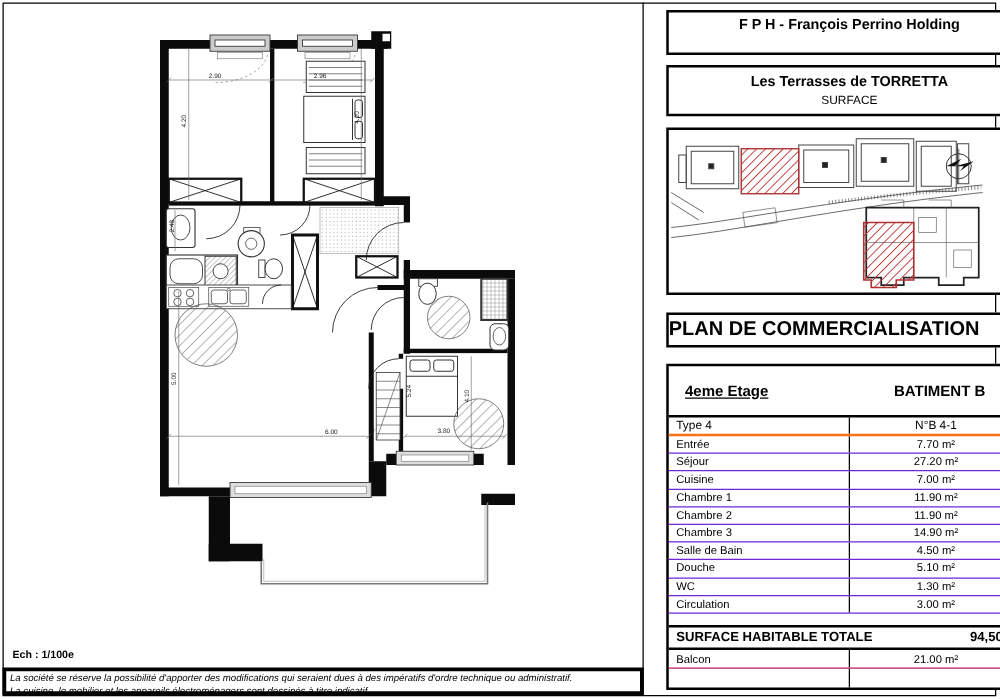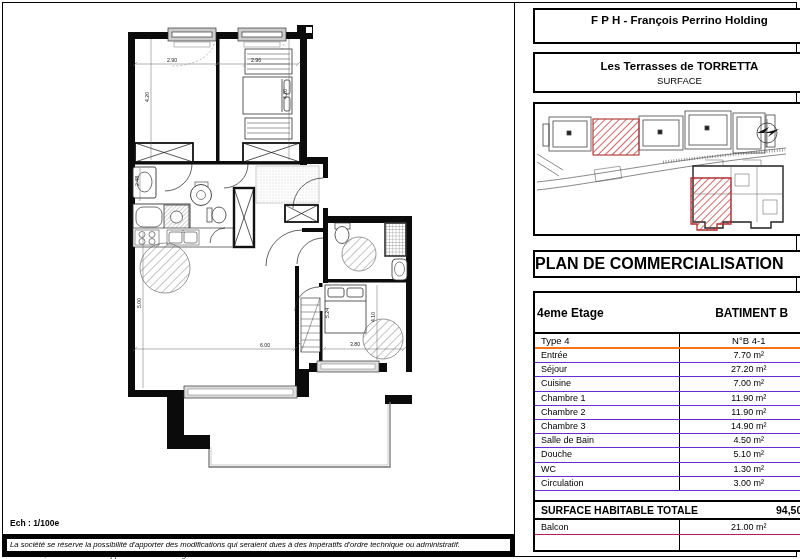--- a/index.html
+++ b/index.html
@@ -4,39 +4,39 @@
 <style>
   html,body{margin:0;padding:0;background:#fff;}
   .page{position:relative;width:800px;height:559px;background:#fff;
         font-family:"Liberation Sans",sans-serif;color:#000;overflow:hidden;}
   .frame{position:absolute;left:2px;top:2px;width:793px;height:553px;border:1px solid #000;}
   .vdivider{position:absolute;left:514px;top:2px;width:1px;height:554px;background:#000;}
 
   
   .plan-svg{position:absolute;left:2px;top:2px;}
   .scale-text{position:absolute;left:10px;top:518px;font-size:8.5px;font-weight:bold;}
-  .disclaimer{position:absolute;left:2px;top:534px;width:513px;height:22px;border:5px solid #000000;
+  .disclaimer{position:absolute;left:2px;top:534px;width:513px;height:22px;border:3px solid #000000;
               box-sizing:border-box;padding:1px 3px;font-style:italic;font-size:7.7px;line-height:9.5px;}
   .disclaimer .dl{white-space:nowrap;overflow:hidden;}
 
   
   .panel-box{position:absolute;left:533px;width:293px;border:2px solid #000;background:#fff;box-sizing:border-box;}
   .box-company{top:8px;height:36px;text-align:center;}
   .company-name{font-weight:bold;font-size:11.5px;margin-top:4px;}
   .company-sub{font-size:9px;margin-top:2px;}
   .box-project{top:52px;height:41px;text-align:center;}
   .project-name{font-weight:bold;font-size:11.5px;margin-top:6px;}
   .project-city{font-size:9.5px;margin-top:3px;}
   .box-siteplan{top:102px;height:134px;}
   .box-title{top:250px;height:28px;}
   .title-text{font-weight:bold;font-size:16px;line-height:24px;text-align:left;}
   .box-table{top:291px;height:261px;display:flex;flex-direction:column;}
   .trow{display:flex;box-sizing:border-box;flex:0 0 auto;}
   .hdr-row{height:41px;border-bottom:2px solid #000;font-weight:bold;font-size:12px;align-items:center;}
-  .hdr-row .nc1{width:50%;padding-left:2px;box-sizing:border-box;}
+  .hdr-row .nc1{width:50%;padding-left:13px;box-sizing:border-box;text-decoration:underline;}
   .hdr-row .nc2{width:50%;text-align:center;}
   .type-row{height:15px;border-bottom:2px solid #f97316;font-weight:normal;font-size:9.5px;line-height:14px;}
   .room-row{height:14.2px;border-bottom:1px solid #6d28d9;font-size:9px;line-height:13.5px;}
   .c1{width:50%;border-right:1px solid #000;padding-left:6px;box-sizing:border-box;}
   .c2{width:50%;text-align:center;padding-right:6px;box-sizing:border-box;}
   .spacer-row{height:9px;}
   .total-row{height:20px;border-top:2px solid #000;border-bottom:2px solid #000;font-weight:bold;
              font-size:10.5px;align-items:center;justify-content:space-between;padding:0 6px;}
   .balcon-row{height:15px;border-bottom:1px solid #be185d;font-size:9px;line-height:14px;}
   .empty-row{flex:1 1 auto;}

